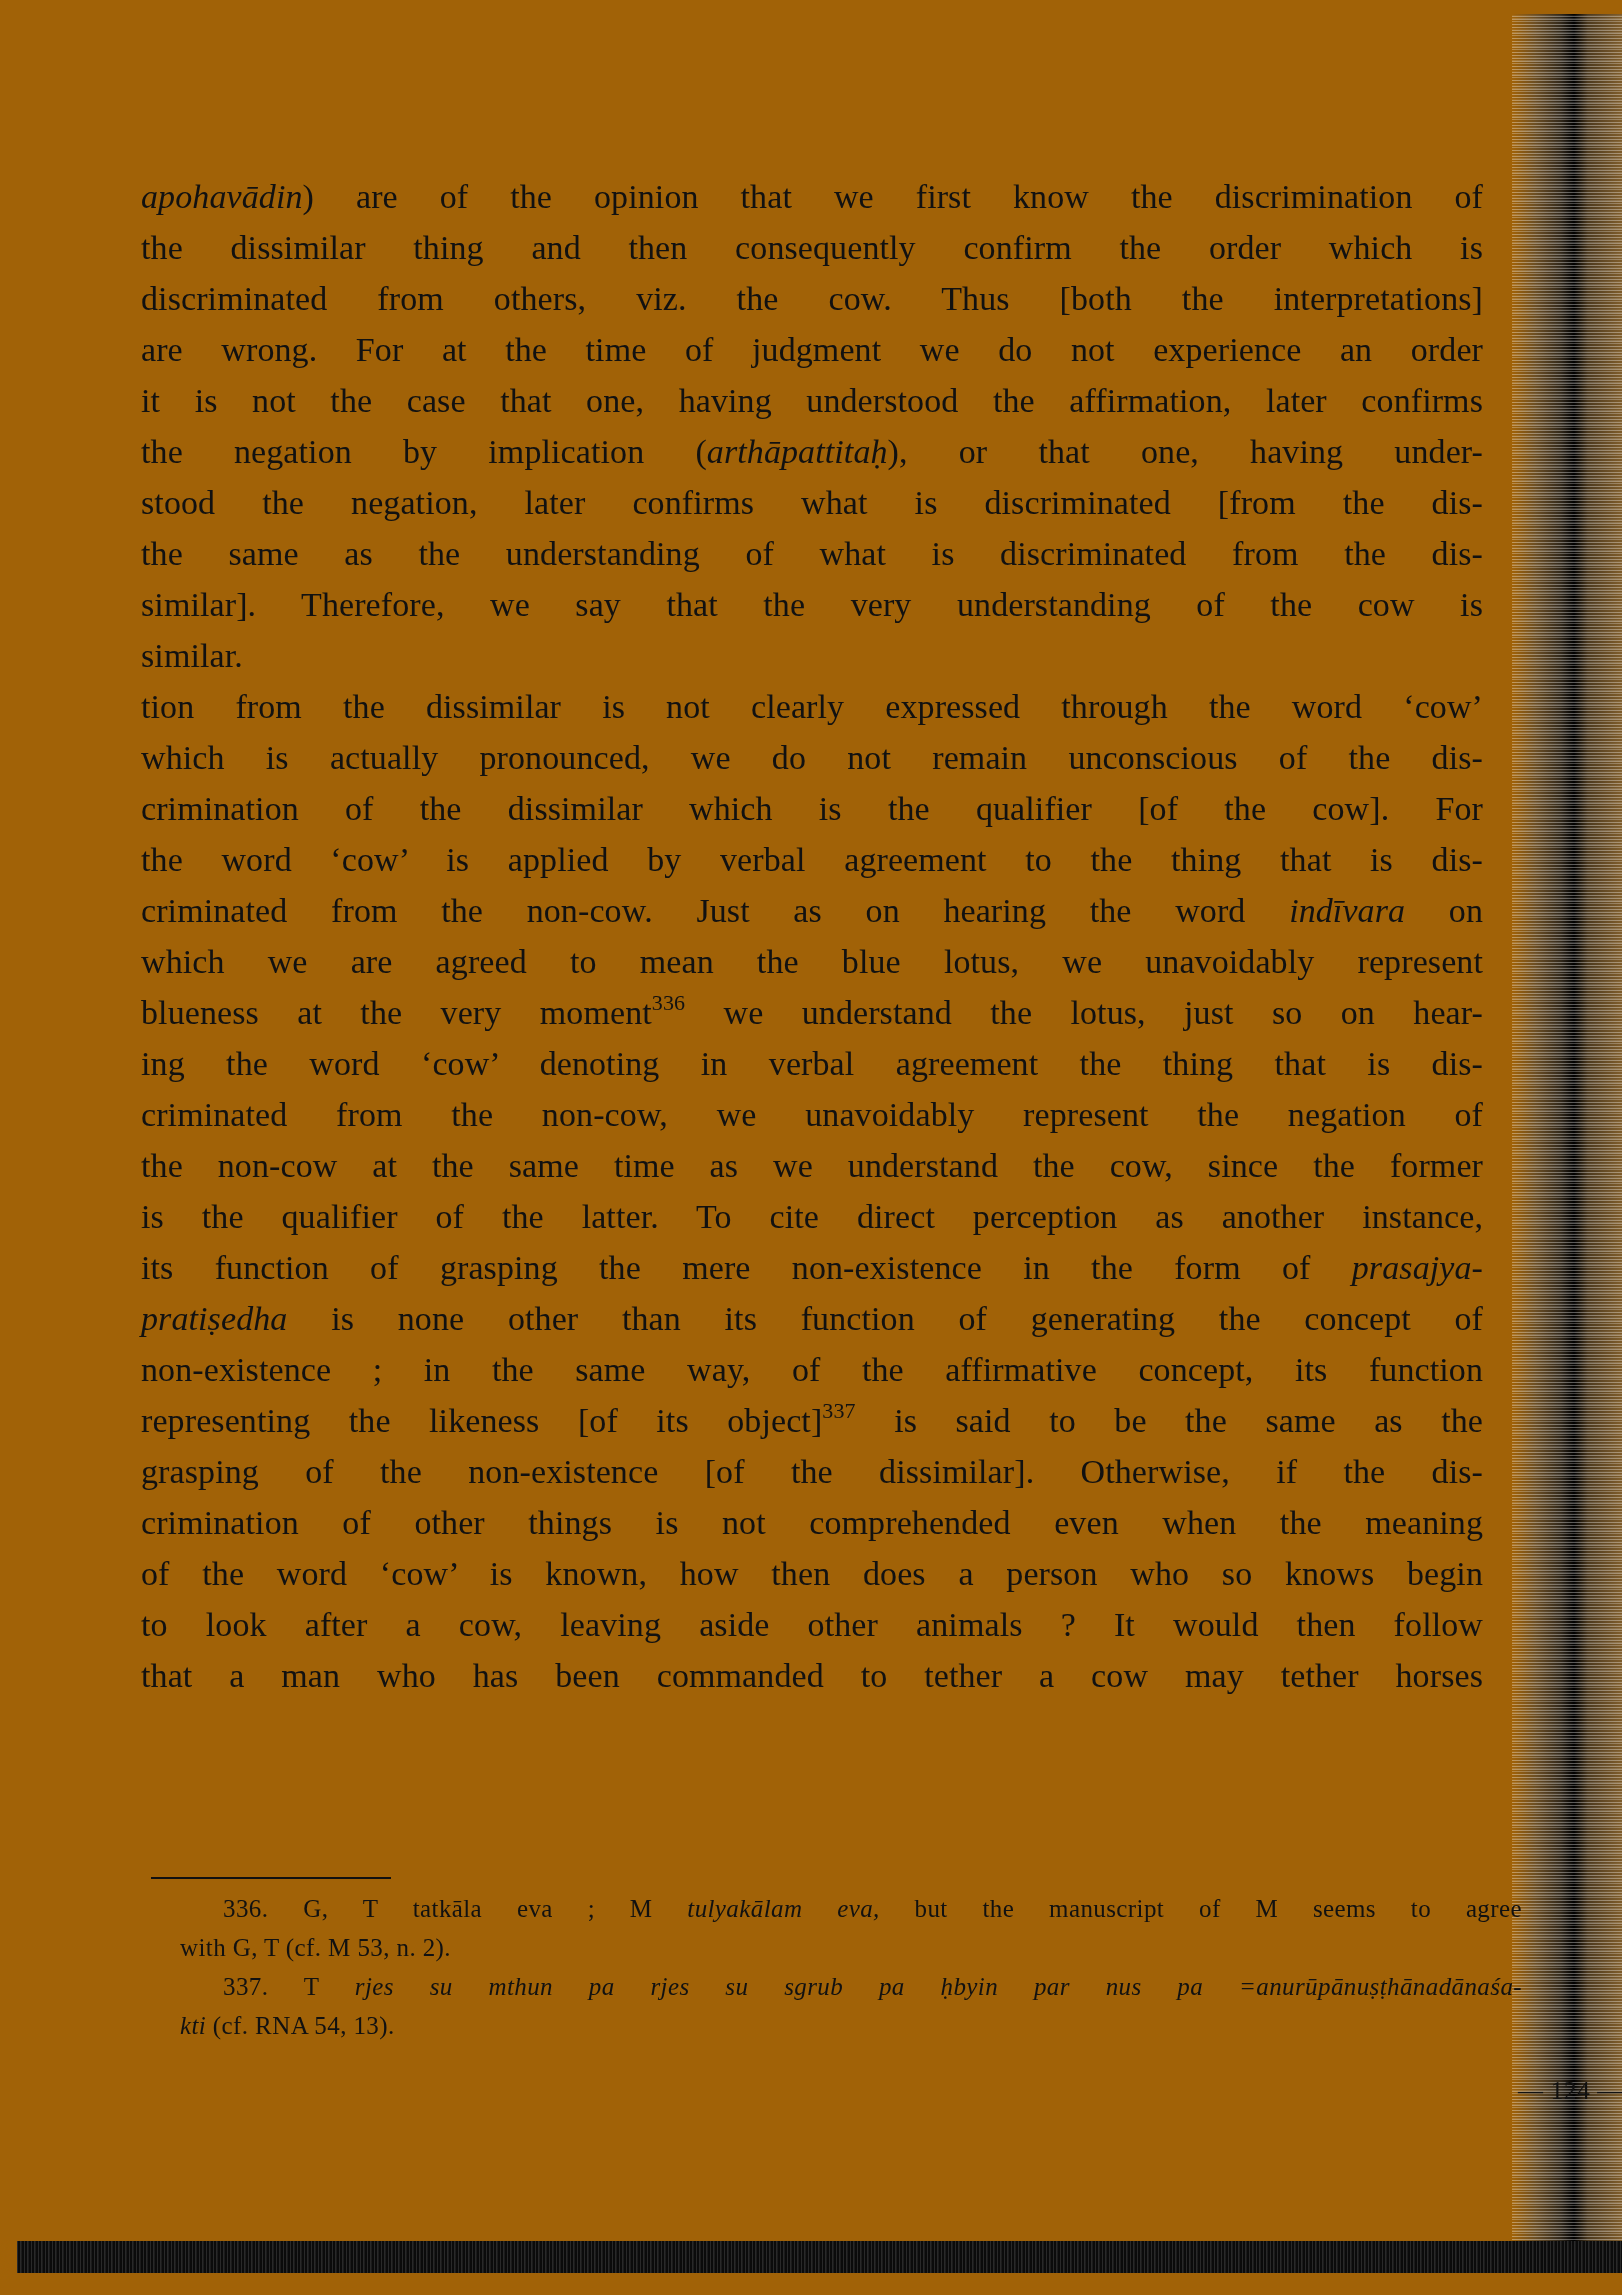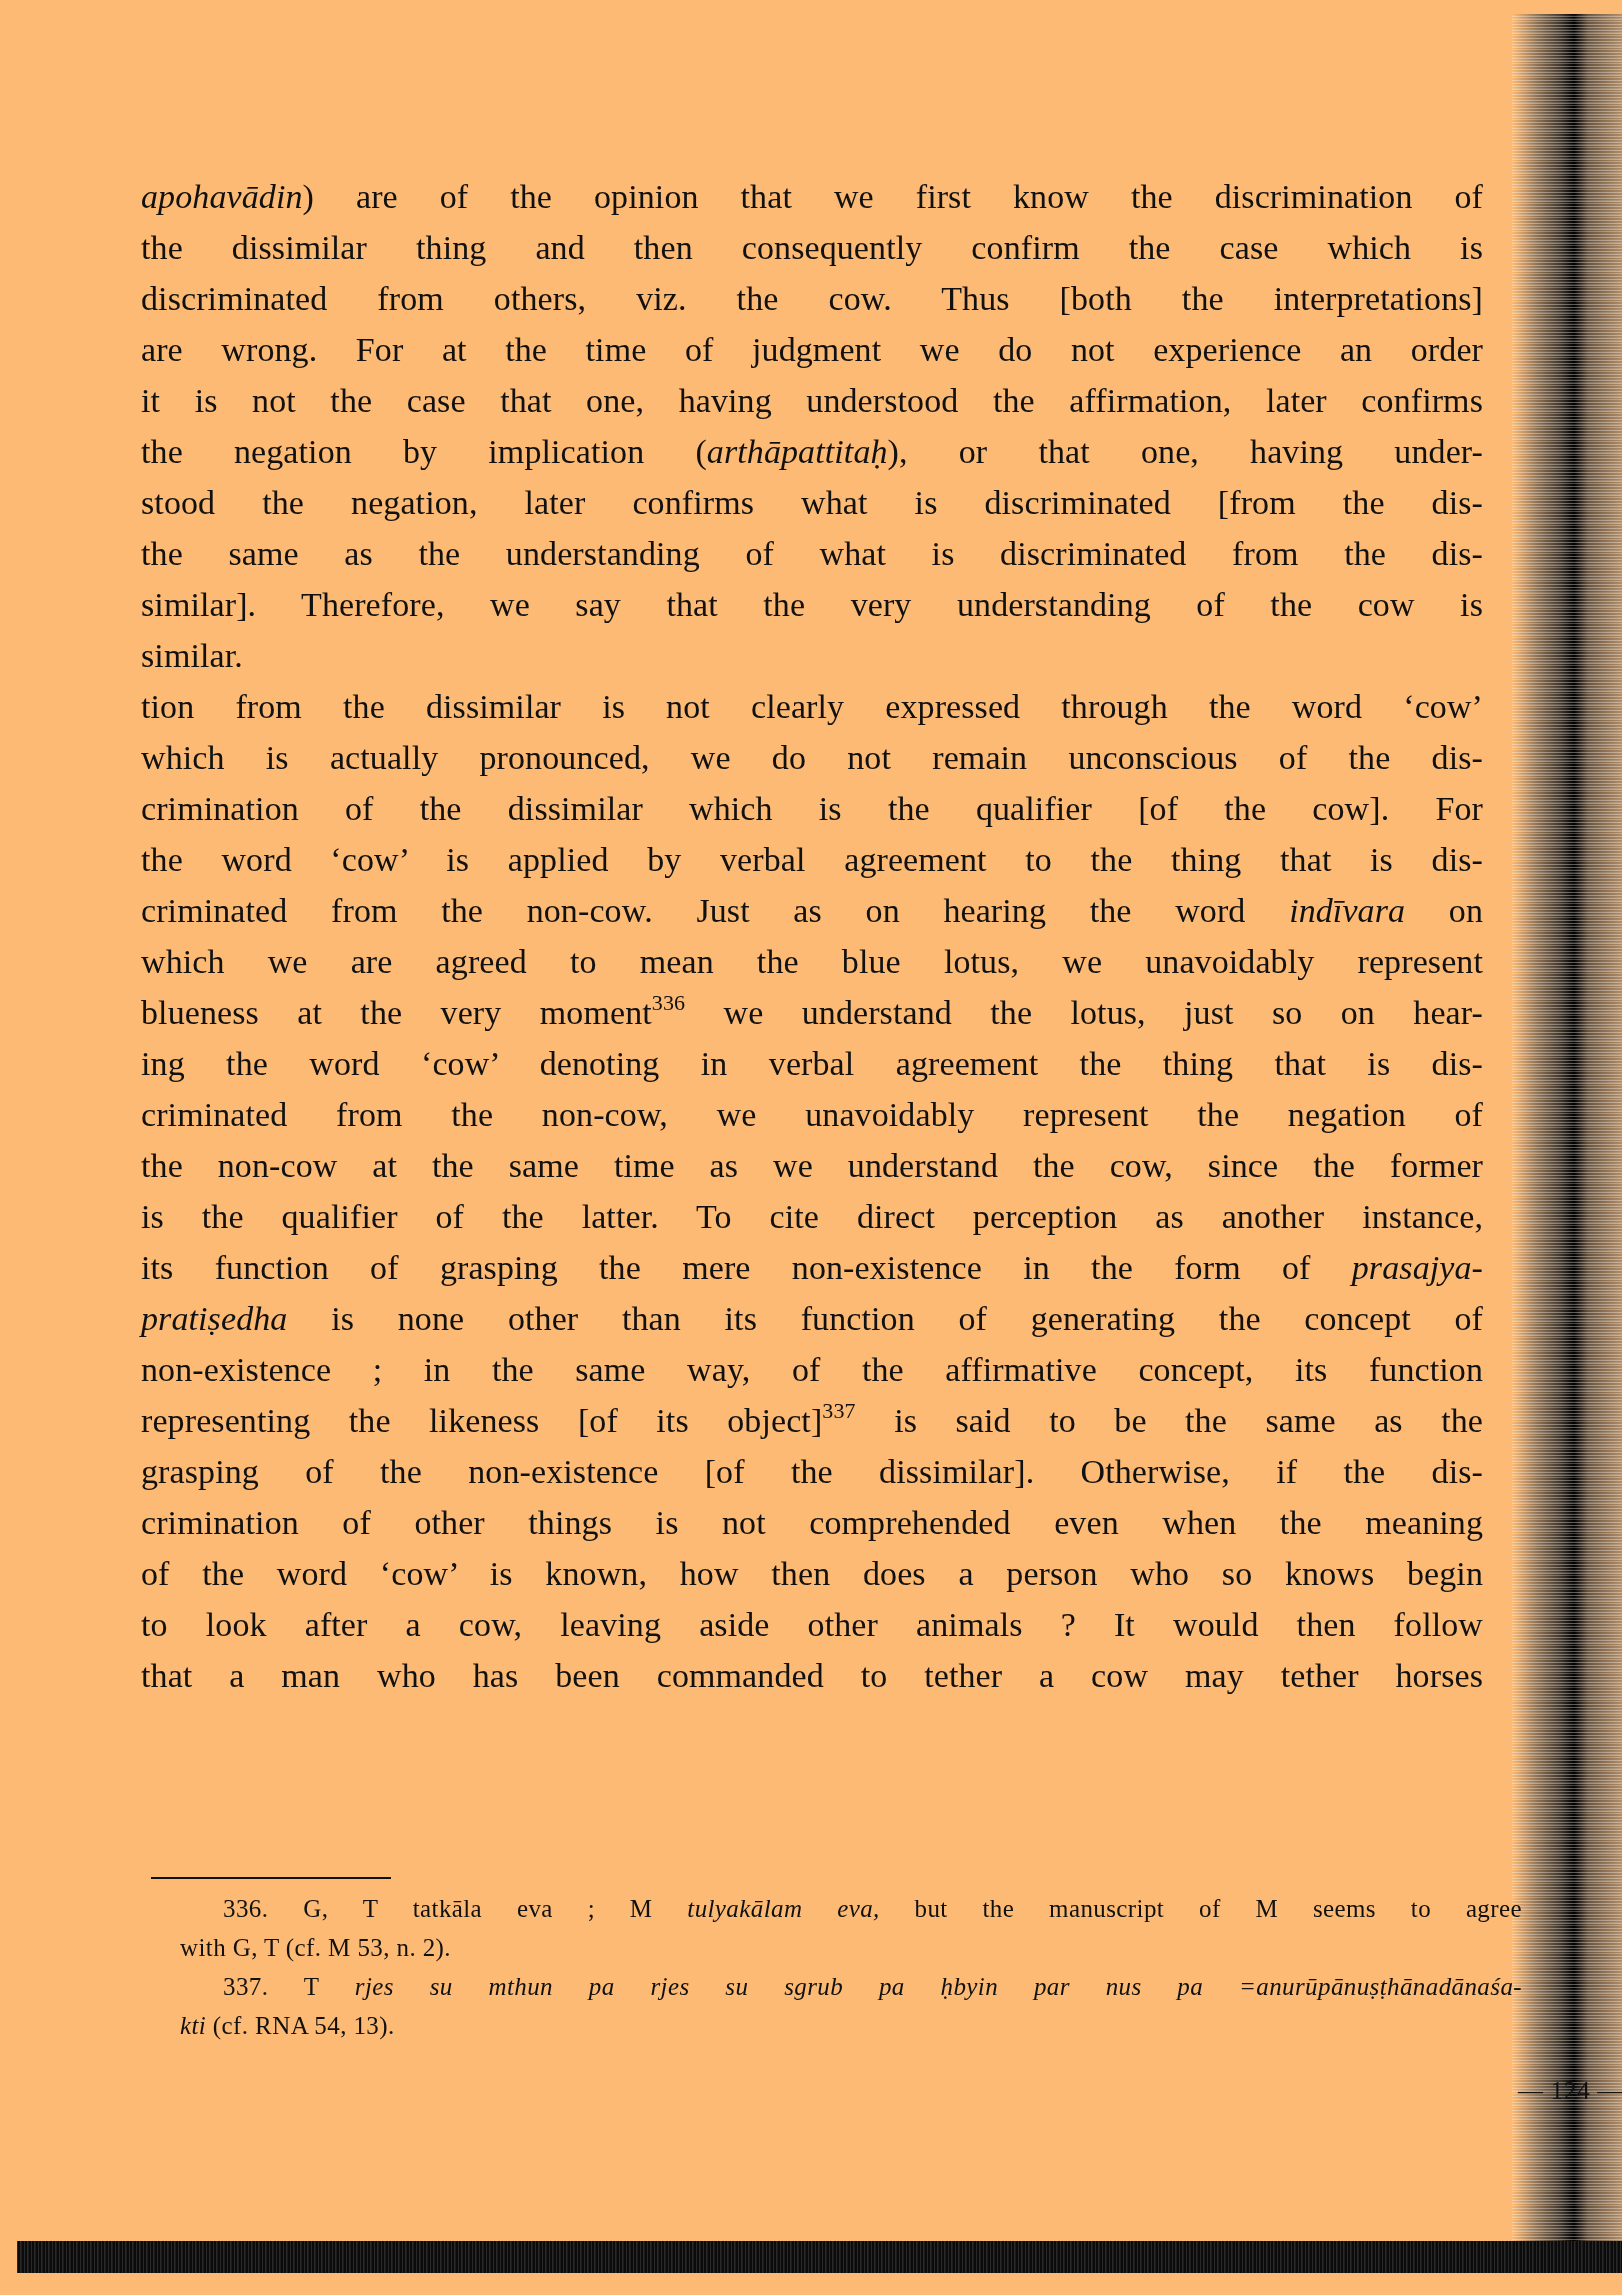--- a/index.html
+++ b/index.html
@@ -12,21 +12,21 @@
     height: 2295px;
     position: relative;
     overflow: hidden;
     font-family: "Liberation Serif", "DejaVu Serif", serif;
     color: #111111;
   }
   .page {
     position: absolute;
     left: 0; top: 0;
     width: 1623px; height: 2295px;
-    background: #fdba74;
+    background: #a16207;
   }
   
   .binding-shadow {
     position: absolute;
     top: 14px;
     right: 0;
     width: 111px;
     height: 2254px;
     background:
       repeating-linear-gradient(0deg, rgba(255,255,255,0.35) 0px, rgba(255,255,255,0.35) 0.7px, rgba(0,0,0,0) 1.4px, rgba(0,0,0,0) 2.8px),
@@ -108,21 +108,21 @@
 </style>
 </head>
 <body>
 
 <div class="page">
   <div class="binding-shadow"></div>
   <div class="bottom-band"></div>
 
   <div class="body-text" id="body-text">
       <div class="line"><i>apohavādin</i><span>) are of the opinion that we first know the discrimination of</span></div>
-      <div class="line"><span>the dissimilar thing and then consequently confirm the case which is</span></div>
+      <div class="line"><span>the dissimilar thing and then consequently confirm the order which is</span></div>
       <div class="line"><span>discriminated from others, viz. the cow.  Thus [both the interpretations]</span></div>
       <div class="line"><span>are wrong.  For at the time of judgment we do not experience an order</span></div>
       <div class="line"><span>it is not the case that one, having understood the affirmation, later confirms</span></div>
       <div class="line"><span>the negation by implication (</span><i>arthāpattitaḥ</i><span>), or that one, having under-</span></div>
       <div class="line"><span>stood the negation, later confirms what is discriminated [from the dis-</span></div>
       <div class="line"><span>the same as the understanding of what is discriminated from the dis-</span></div>
       <div class="line"><span>similar].  Therefore, we say that the very understanding of the cow is</span></div>
       <div class="line last"><span>similar.</span></div>
       <div class="line"><span>tion from the dissimilar is not clearly expressed through the word ‘cow’</span></div>
       <div class="line"><span>which is actually pronounced, we do not remain unconscious of the dis-</span></div>

